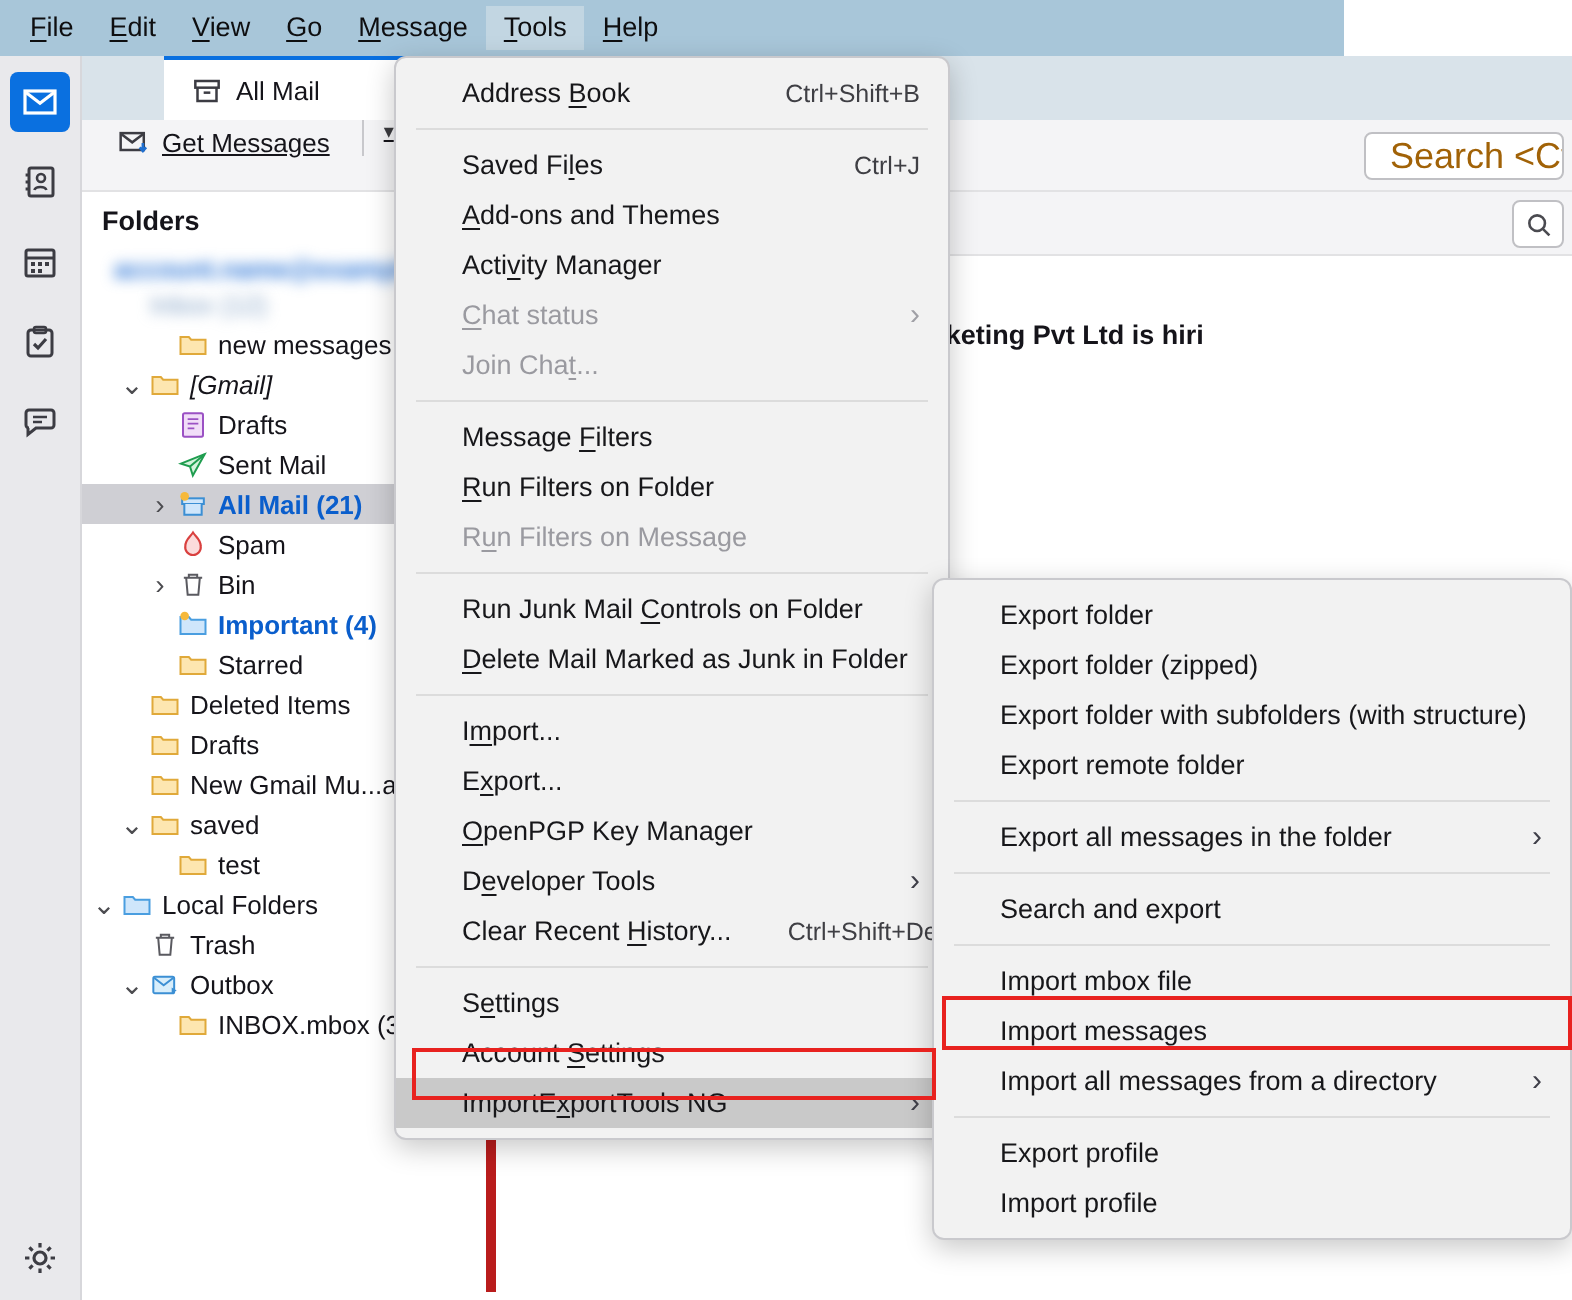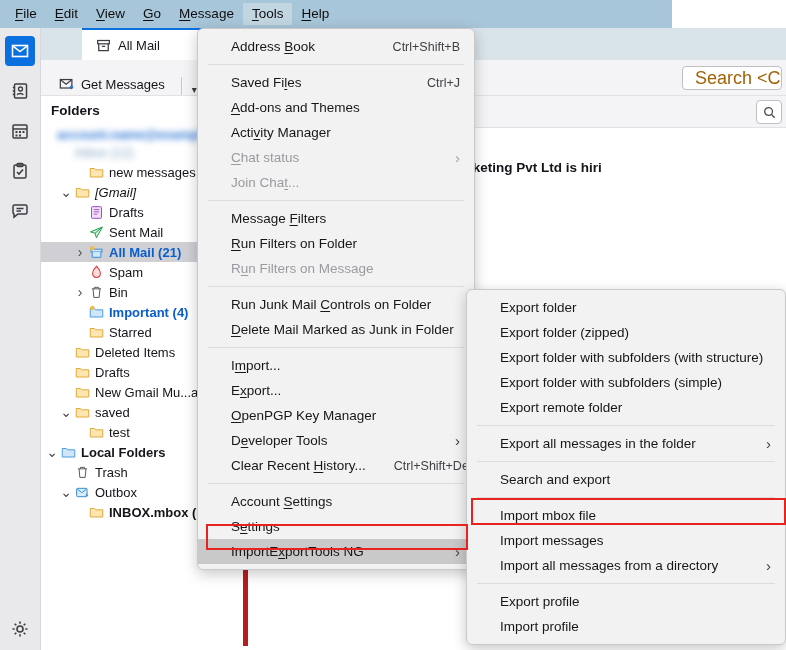--- a/index.html
+++ b/index.html
@@ -65,21 +65,21 @@
   .tree { padding-top: 0px; }
   .trow {
     display:flex; align-items:center; height:20px;
     padding-left: 4px; white-space: nowrap; font-size: 13px;
   }
   .trow.sel { background:#cfcfd4; }
   .trow .tw { width: 14px; flex: none; display:flex; align-items:center; justify-content:center;
               font-size: 10px; color:#4c4c50; }
   .trow .ico { width: 19px; flex:none; display:flex; align-items:center; justify-content:center; }
   .trow .lbl { padding-left: 3px; }
-  .lbl.b { font-weight: bold; }
+  .lbl.b { font-weight: normal; }
   .lbl.blue { color:#0a5ecc; font-weight:bold; }
   .lbl.ital { font-style: italic; }
   .blurline {
     height: 17px; margin: 1px 0 1px 0;
     filter: blur(3.4px);
     display:flex; align-items:center; padding-left:16px;
     font-size: 13px; font-weight:bold; color:#2a74d6;
     white-space:nowrap; overflow:hidden;
   }
   .blurline.two { color:#7f9fc4; font-weight:normal; padding-left:34px; }
@@ -91,21 +91,21 @@
   }
   .tab {
     position:absolute; left:82px; top:28px; width:246px; height:32px;
     background:#fff; border-top:2px solid #0a70e0;
     display:flex; align-items:center; padding-left:14px; gap:7px;
     font-size:13px; z-index: 6;
   }
   .toolbar {
     position:absolute; left:41px; top:60px; width:745px; height:36px;
     background:#f4f4f6; border-bottom:1px solid #e2e2e4; z-index:3;
-    display:flex; align-items:flex-end; padding-left:12px; gap:8px;
+    display:flex; align-items:flex-start; padding-left:12px; gap:8px;text-decoration:underline;
   }
   .tb-btn { display:flex; align-items:center; gap:6px; font-size:13px; padding:3px 6px; }
   .tb-sep { width:1px; height:18px; background:#c8c8cc; margin:0 2px; }
   .chev { font-size:10px; color:#3a3a3e; }
   .searchbox {
     position:absolute; right:4px; top:6px; width:100px; height:24px;
     background:#fff; border:1px solid #c0c0c4; border-radius:4px;
     display:flex; align-items:center; gap:5px; padding-left:7px;
     font-size:18px; color:#a16207; overflow:hidden; white-space:nowrap;
   }
@@ -543,45 +543,42 @@
       <div class="mi">
         <span>D<span class="mnem">e</span>veloper Tools</span>
         <span class="arrow" style="font-size: 15px;">›</span>
       </div>
       <div class="mi">
         <span>Clear Recent <span class="mnem">H</span>istory...</span>
         <span class="acc">Ctrl+Shift+Del</span>
       </div>
       <div class="msep"></div>
       <div class="mi">
+        <span>S<span class="mnem">e</span>ttings</span>
+      </div>
+      <div class="mi">
         <span>Account <span class="mnem">S</span>ettings</span>
-      </div>
-      <div class="mi">
-        <span>S<span class="mnem">e</span>ttings</span>
       </div>
       <div class="mi hl">
         <span>ImportE<span class="mnem">x</span>portTools NG</span>
         <span class="arrow" style="font-size: 15px;">›</span>
       </div>
     </div>
 
   <div class="menu" id="iet-submenu">
       <div class="mi">
         <span>Export folder</span>
       </div>
       <div class="mi">
         <span>Export folder (zipped)</span>
       </div>
       <div class="mi">
         <span>Export folder with subfolders (with structure)</span>
       </div>
       <div class="mi">
-        <span>Export folder with subfolders (simple)</span>
-      </div>
-      <div class="mi">
         <span>Export remote folder</span>
       </div>
       <div class="msep"></div>
       <div class="mi">
         <span>Export all messages in the folder</span>
         <span class="arrow" style="font-size: 15px;">›</span>
       </div>
       <div class="msep"></div>
       <div class="mi">
         <span>Search and export</span>

